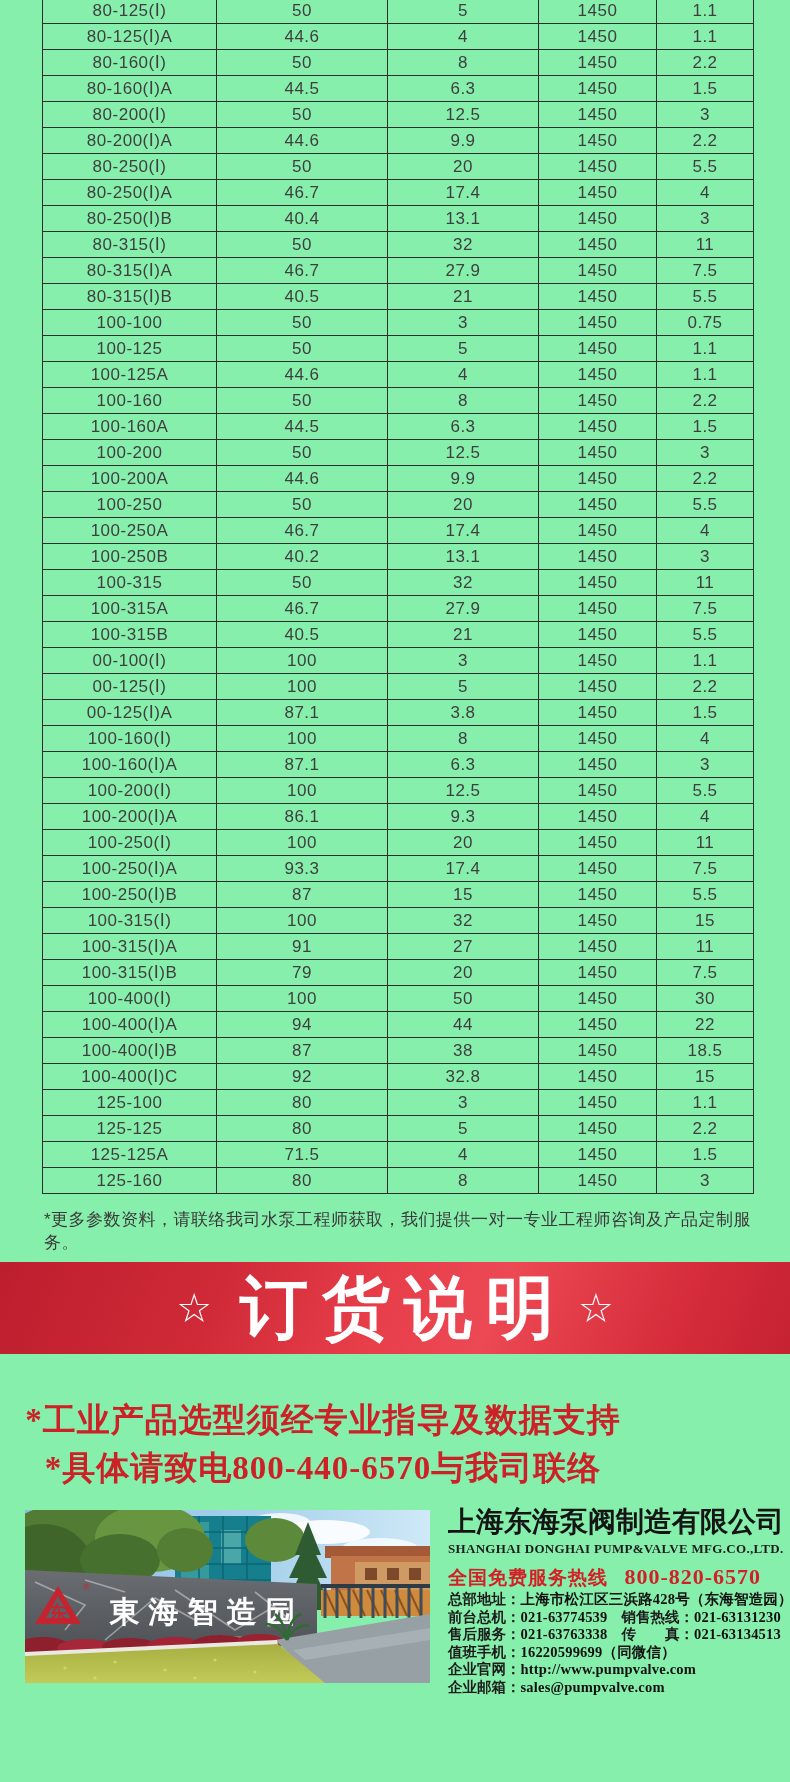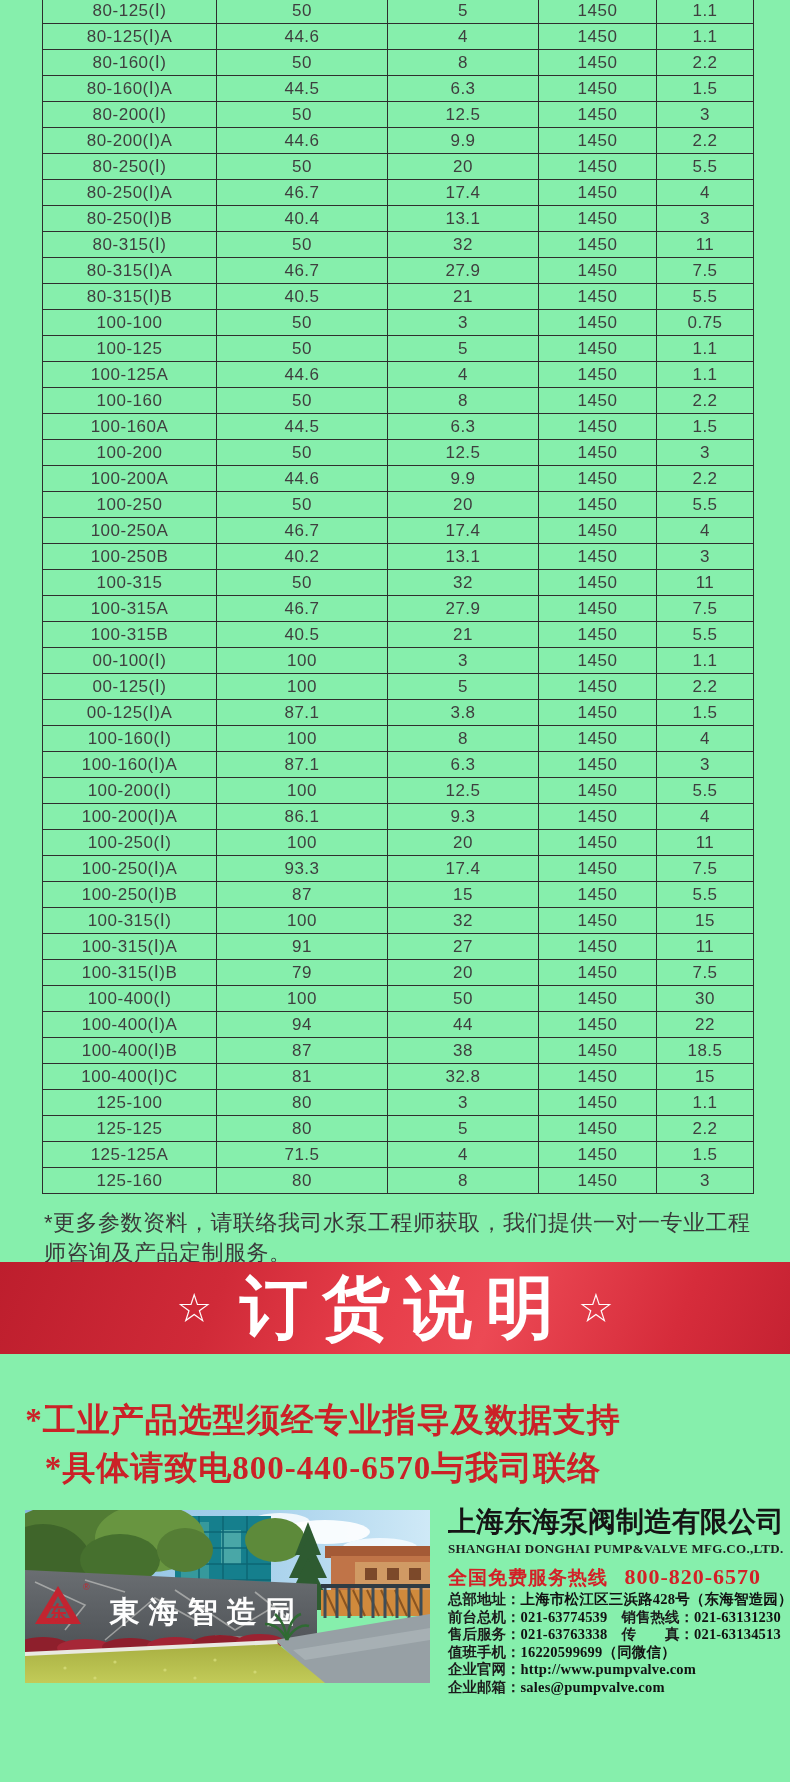--- a/index.html
+++ b/index.html
@@ -7,21 +7,21 @@
         font-family:"Liberation Sans","DejaVu Sans",sans-serif;}
 
   
   .table-wrap{position:absolute;left:42px;top:-3px;}
   table.spec{border-collapse:collapse;table-layout:fixed;width:712px;}
   table.spec td{border:1px solid #2e2e2e;height:25px;text-align:center;vertical-align:middle;
                 font-size:17px;color:#3f3f3f;letter-spacing:0.5px;padding:0;
                 font-family:"Liberation Sans","DejaVu Sans",sans-serif;white-space:nowrap;}
 
   
-  .note{position:absolute;left:44px;top:1208px;width:720px;font-size:22px;color:#3a3a3a;
+  .note{position:absolute;left:44px;top:1208px;width:720px;font-size:17px;color:#3a3a3a;
         letter-spacing:0.5px;}
 
   
   .banner{position:absolute;left:0;top:1262px;width:790px;height:92px;
           background:linear-gradient(112deg,#bd1e2d 0%,#d02a38 28%,#e73e4a 48%,#ec4954 62%,#d62c3b 85%,#c52232 100%);
           display:flex;align-items:center;justify-content:center;}
   .banner .star{color:#ffffff;font-size:40px;line-height:1;margin:0 10px;}
   .banner .title{color:#ffffff;font-size:68px;font-weight:bold;letter-spacing:14px;
                  text-indent:14px;line-height:1;margin-left:4px;font-family:Liberation Serif, serif;}
 
@@ -347,21 +347,21 @@
           </tr>
           <tr>
             <td>100-400(Ⅰ)B</td>
             <td>87</td>
             <td>38</td>
             <td>1450</td>
             <td>18.5</td>
           </tr>
           <tr>
             <td>100-400(Ⅰ)C</td>
-            <td>81</td>
+            <td>92</td>
             <td>32.8</td>
             <td>1450</td>
             <td>15</td>
           </tr>
           <tr>
             <td>125-100</td>
             <td>80</td>
             <td>3</td>
             <td>1450</td>
             <td>1.1</td>

